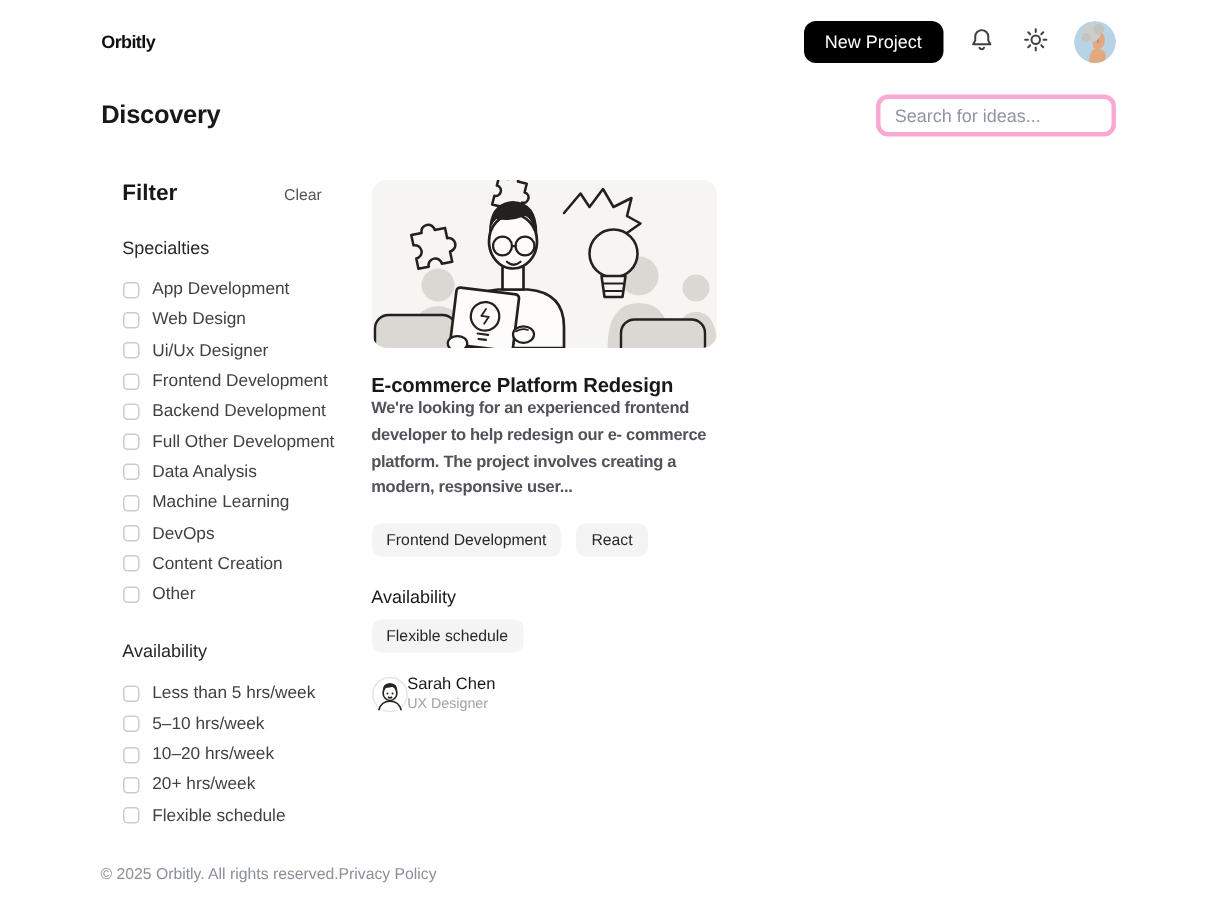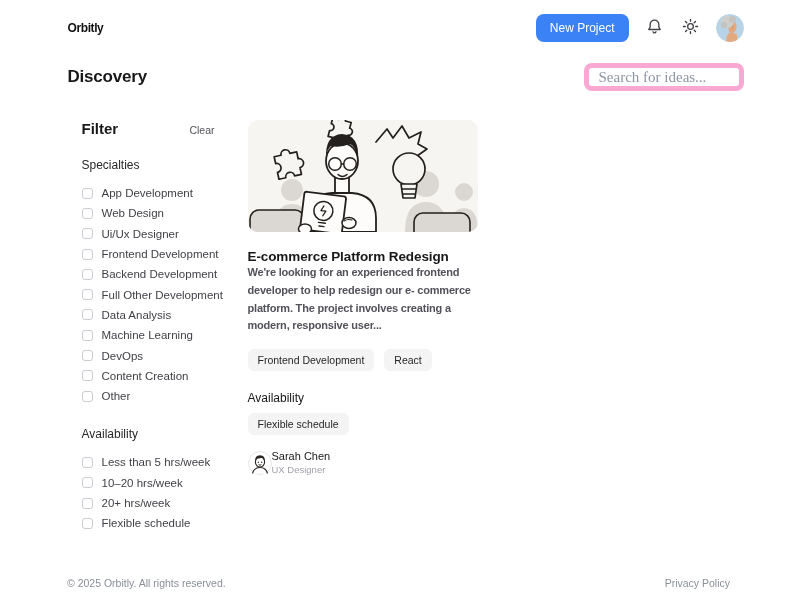--- a/index.html
+++ b/index.html
@@ -8,34 +8,34 @@
     width: 811px; height: 600px; position: relative; overflow: hidden;
     font-family: "Liberation Sans", sans-serif; color: #18181b;
   }
   .container { width: 676px; margin: 0 auto; }
 
   
   .header { display: flex; justify-content: space-between; align-items: center; padding-top: 13px; height: 43px; }
   .logo { font-size: 12px; font-weight: 700; letter-spacing: -0.4px; color: #111; cursor: pointer; }
   .header-actions { display: flex; align-items: center; gap: 15px; }
   .btn-new-project {
-    background: #3b82f6; color: #fff; border: none; border-radius: 8px;
+    background: #000000; color: #fff; border: none; border-radius: 8px;
     padding: 7px 14px; font-size: 12px; font-weight: 500; cursor: pointer;
     font-family: "Liberation Sans", sans-serif;
   }
   .icon-btn { background: none; border: none; cursor: pointer; display: flex; align-items: center; padding: 2px; }
   .avatar { width: 28px; height: 28px; border-radius: 50%; overflow: hidden; cursor: pointer; flex: none; }
 
   
   .page-head { display: flex; justify-content: space-between; align-items: center; margin-top: 20px; }
   .page-title { font-size: 17px; font-weight: 700; letter-spacing: -0.2px; }
   .search-input {
-    width: 160px; height: 28px; border: 5px solid #f9a8d4; border-radius: 8px;
-    padding: 0 10px; font-size: 15px; color: #18181b; outline: none;
-    font-family: Liberation Serif, serif;
+    width: 160px; height: 28px; border: 3px solid #f9a8d4; border-radius: 8px;
+    padding: 0 10px; font-size: 12px; color: #18181b; outline: none;
+    font-family: Liberation Sans, sans-serif;
   }
   .search-input::placeholder { color: #8e95a3; }
 
   
   .content { display: flex; margin-top: 29px; align-items: flex-start; }
   .filter-col { width: 180px; flex: none; padding-left: 14px; }
   .filter-head { display: flex; justify-content: space-between; align-items: baseline; width: 133px; }
   .filter-title { font-size: 15px; font-weight: 700; }
   .clear-btn { background: none; border: none; font-size: 10.5px; color: #52525b; cursor: pointer; font-family: "Liberation Sans", sans-serif; }
   .section-label { margin-top: 21px; font-size: 12px; color: #27272a; }
@@ -62,21 +62,21 @@
   .card-avail-label { margin-top: 20px; font-size: 12px; color: #18181b; }
   .card-avail-pill { margin-top: 8px; }
   .author { display: flex; align-items: center; margin-top: 15px; }
   .author-avatar { width: 24px; height: 24px; flex: none; }
   .author-name { font-size: 11px; font-weight: 500; color: #18181b; }
   .author-role { font-size: 9.5px; color: #a1a1aa; margin-top: 2px; }
 
   
   .footer {
     position: absolute; left: 67px; right: 81px; bottom: 11px;
-    display: flex; justify-content: space-between; align-items: center;
+    display: flex; justify-content: flex-start; align-items: center;
     font-size: 10.5px; color: #8a8f98;
   }
   .footer a { color: #8a8f98; text-decoration: none; cursor: pointer; }
 </style>
 </head>
 <body>
 
 <div class="container">
 
   <div class="header">
@@ -182,20 +182,24 @@
       </div>
 
       <div class="section-label">Availability</div>
       <div class="chk-group">
         <label class="chk-row">
             <span class="chk"></span>
             <span class="chk-label">Less than 5 hrs/week</span>
           </label>
         <label class="chk-row">
             <span class="chk"></span>
+            <span class="chk-label">5–10 hrs/week</span>
+          </label>
+        <label class="chk-row">
+            <span class="chk"></span>
             <span class="chk-label">10–20 hrs/week</span>
           </label>
         <label class="chk-row">
             <span class="chk"></span>
             <span class="chk-label">20+ hrs/week</span>
           </label>
         <label class="chk-row">
             <span class="chk"></span>
             <span class="chk-label">Flexible schedule</span>
           </label>

